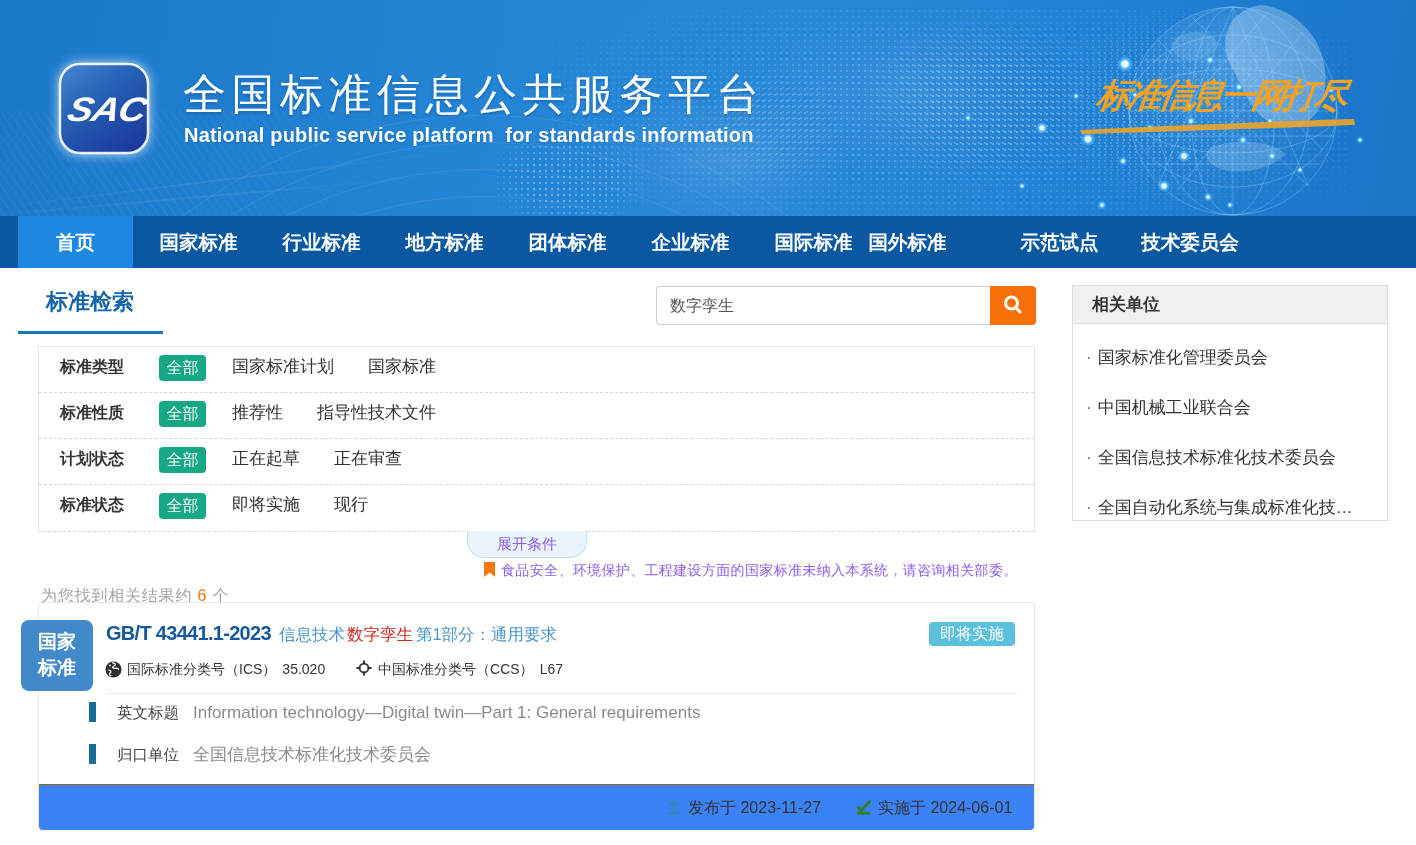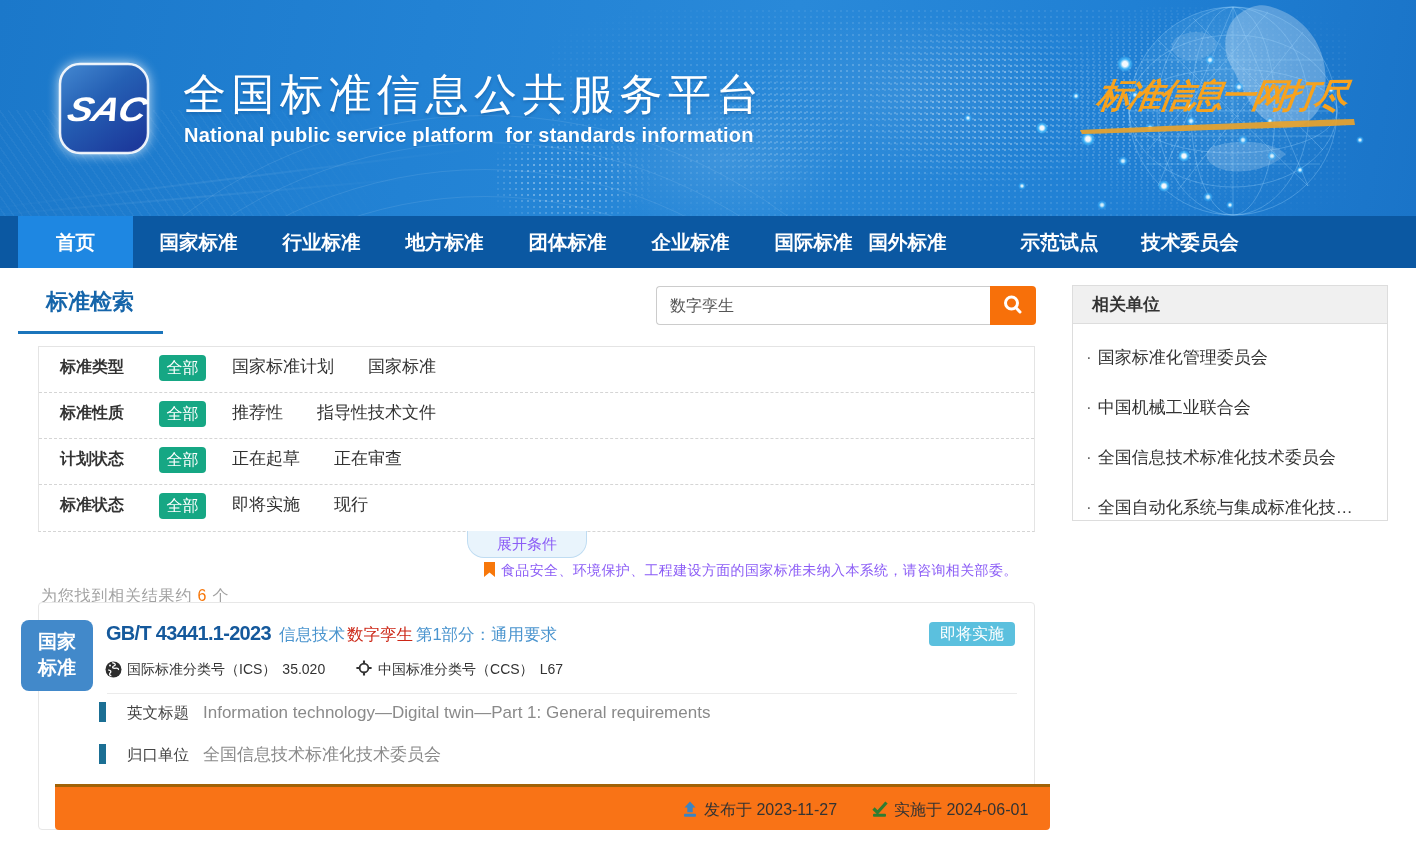--- a/index.html
+++ b/index.html
@@ -74,28 +74,28 @@
 #ctitle { position:absolute; left:67px; top:17px; white-space:nowrap; font-size:16.5px; line-height:26px; }
 #ctitle span { display:inline-block; }
 #ctitle .no { font-size:20px; font-weight:700; color:#15599c; letter-spacing:-0.7px; }
 #ctitle .b1 { color:#4a94ce; }
 #ctitle .kw { color:#cc2717; }
 #cstate { position:absolute; right:19px; top:19px; width:86px; height:24px; background:#5bc0de;
   border-radius:4px; color:#fff; font-size:16px; text-align:center; line-height:24px; }
 #cics { position:absolute; left:66px; top:57px; font-size:14px; color:#333; white-space:nowrap; }
 #cics span { display:inline-block; }
 #csep { position:absolute; left:68px; top:90px; width:910px; height:1px; background:#ebebeb; }
-.crow { position:absolute; left:60px; white-space:nowrap; font-size:15.5px; }
+.crow { position:absolute; left:50px; white-space:nowrap; font-size:15.5px; }
 .crow .bar { display:inline-block; width:7px; height:20px; background:#1b6f94; vertical-align:-4px; margin-right:21px; }
 .crow .lb { color:#444; }
 .crow .val { color:#8a8a8a; margin-left:14px; font-size:17px; }
 #crow1 { top:99px; }
 #crow2 { top:140px; }
-#cfoot { position:absolute; left:16px; top:181px; width:995px; height:46px; background:#f97316;
-  border-top:3px solid #a16207; border-radius:0 0 4px 4px; font-size:16px; color:#333; }
+#cfoot { position:absolute; left:0px; top:181px; width:995px; height:46px; background:#3b82f6;
+  border-top:1px solid #a16207; border-radius:0 0 4px 4px; font-size:16px; color:#333; }
 #cfoot .fi { position:absolute; top:0; line-height:46px; white-space:nowrap; }
 
 
 #side { position:absolute; left:1072px; top:285px; width:316px; height:236px;
   border:1px solid #ddd; background:#fff; }
 #side h3 { height:38px; background:#f0f0f0; border-bottom:1px solid #ddd;
   font-size:17px; font-weight:700; color:#333; line-height:38px; padding-left:19px; }
 #side ul { list-style:none; margin-top:9px; }
 #side li { height:50px; line-height:50px; font-size:17px; color:#333; padding-left:13px;
   white-space:nowrap; overflow:hidden; }

